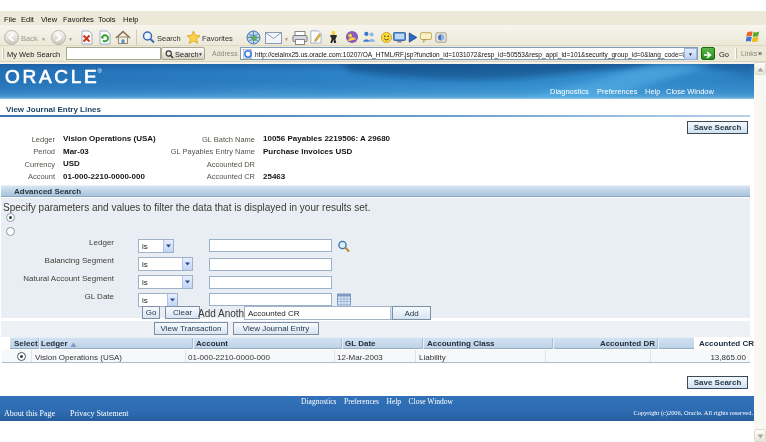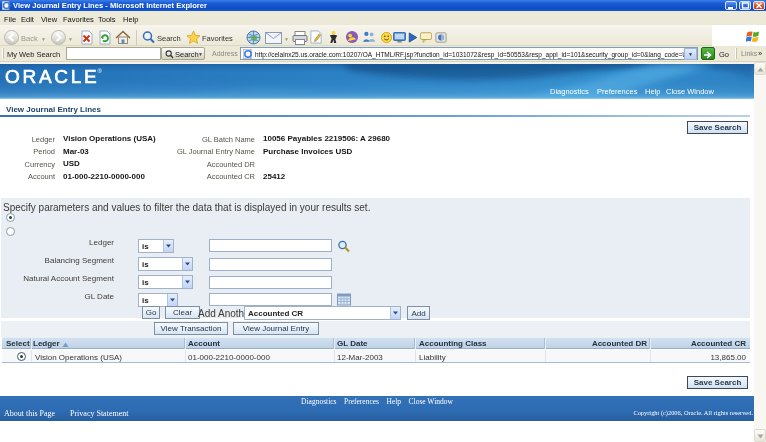--- a/index.html
+++ b/index.html
@@ -9,21 +9,21 @@
 #titlebar{left:0;top:0;width:766px;height:11px;background:linear-gradient(180deg,#3a7ce8 0%,#1b5cd6 30%,#0d4ec8 75%,#1456ce 100%);}
 #titletxt{left:13px;top:1px;font-size:7.6px;font-weight:bold;color:#fff;}
 .wbtn{top:1px;width:12px;height:9px;border:1px solid #d6e4fb;border-radius:2px;}
 #bmin,#bmax{background:linear-gradient(180deg,#5a94f0,#2a62d8 60%,#1e52c8);}
 #bclose{background:linear-gradient(180deg,#f0926a,#d84e20 60%,#c03c12);}
 .wbtn svg{display:block;}
 
 #menubar{left:0;top:11px;width:766px;height:14px;background:#ece9d8;font-size:7.5px;color:#111;}
 #menubar span{position:absolute;top:4px;}
 
-#toolbar{left:0;top:25px;width:712px;height:21px;background:linear-gradient(180deg,#f7f5ee,#ece9d8);border-bottom:1px solid #ddd8c4;}
+#toolbar{left:0;top:25px;width:766px;height:21px;background:linear-gradient(180deg,#f7f5ee,#ece9d8);border-bottom:1px solid #ddd8c4;}
 .ttxt{font-size:7.5px;color:#9a9888;position:absolute;top:9px;}
 .ttxtb{font-size:7.5px;color:#333;position:absolute;top:9px;}
 
 #addrbar{left:0;top:46px;width:766px;height:16px;background:#ece9d8;border-bottom:1px solid #d8d4be;font-size:7.5px;}
 .afield{position:absolute;background:#fff;border:1px solid #a8a890;height:13px;top:1px;}
 
 #scrollcol{left:754px;top:62px;width:12px;height:380px;background:#f8f7f2;}
 .sbtn{position:absolute;left:754px;width:12px;height:13px;background:linear-gradient(180deg,#fdfdfa,#e8e6da);border:1px solid #dedbcc;border-radius:2px;}
 .sbtn svg{display:block;margin:4px auto 0;}
 
@@ -38,65 +38,43 @@
 .lbl{position:absolute;font-size:7.5px;color:#56544b;text-align:right;}
 .val{position:absolute;font-size:8px;font-weight:bold;color:#151515;}
 
 #advbar{left:1px;top:185px;width:749px;height:12px;background:linear-gradient(180deg,#d8e5f2 0%,#c0d4e8 45%,#a9c4dd 100%);border-top:1px solid #e8f0f8;border-bottom:1px solid #8aa8c4;}
 #advbar b{position:absolute;left:13px;top:1px;font-size:8px;color:#2a3642;}
 #advbg{left:1px;top:198px;width:749px;height:120px;background:#e9eef4;}
 .ftxt{position:absolute;font-size:10px;color:#3c3a33;}
 .radio{position:absolute;width:9px;height:9px;border-radius:50%;background:#fff;border:1px solid #8a9aaa;}
 .radio.on::after{content:"";position:absolute;left:2px;top:2px;width:3px;height:3px;border-radius:50%;background:#1a4a2a;}
 .flbl{position:absolute;font-size:8px;color:#403e36;text-align:right;}
-.sel{position:absolute;background:#fff;border:1px solid #a2b2c6;height:14px;font-weight:bold;}
+.sel{position:absolute;background:#fff;border:1px solid #a2b2c6;height:14px;}
 .sel .ar{position:absolute;right:0;top:0;bottom:0;width:10px;background:linear-gradient(180deg,#e6eefd,#c2d4f6);border-left:1px solid #b0c2e8;}
 .sel .ar svg{display:block;margin:4px auto 0;}
 .sel span{position:absolute;left:3px;top:2px;font-size:8px;color:#222;}
 .inp{position:absolute;background:#fff;border:1px solid #9cb0c9;height:13px;}
 
 #selrow{left:1px;top:321px;width:749px;height:16px;background:#edf1f6;}
-#tblhead{left:2px;top:337px;width:748px;height:12px;background:linear-gradient(180deg,#d3e1f0,#bed2e7);border-top:1px solid #e6eef6;border-bottom:1px solid #96aec8;}
+#tblhead{left:10px;top:337px;width:684px;height:12px;background:linear-gradient(180deg,#d3e1f0,#bed2e7);border-top:1px solid #e6eef6;border-bottom:1px solid #96aec8;}
 .th{position:absolute;top:0.5px;font-size:8px;font-weight:bold;color:#22303e;}
 .thsep{position:absolute;top:0;width:1px;height:11px;background:#e8eff7;box-shadow:-1px 0 0 #a9bed4;}
 #tblrow{left:2px;top:350px;width:748px;height:13px;background:#f7f8fa;border-bottom:1px solid #a9bccf;}
 .td{position:absolute;top:3px;font-size:8px;color:#333;}
 .tdsep{position:absolute;top:0;width:1px;height:12px;background:#dde4ec;}
 
 #footbar{left:0;top:396px;width:754px;height:25px;background:linear-gradient(180deg,#3272b8 0%,#2d6bb2 60%,#275f9f 100%);font-family:Liberation Serif, serif;}
 #footlinks{position:absolute;left:0;top:0.5px;width:100%;text-align:center;font-size:7.5px;color:#fff;}
 #footl2{position:absolute;left:0;top:12.5px;font-size:8px;color:#fff;}
 #footl2 span{white-space:nowrap;}
 #footcp{position:absolute;right:1px;top:12.5px;font-size:6.4px;color:#fff;}
 </style></head>
 <body>
 <div id="page">
 
-<div class="abs" id="titlebar">
-  <svg class="abs" style="left:2px;top:1px" width="9" height="9" viewBox="0 0 9 9">
-        <rect x="0" y="0" width="7" height="9" fill="#f8f8f2" stroke="#888"></rect>
-        <circle cx="4.5" cy="4.5" r="3" fill="none" stroke="#3a7ce8" stroke-width="1.6"></circle>
-      </svg>
-  <span class="abs" id="titletxt">View Journal Entry Lines - Microsoft Internet Explorer</span>
-  <div class="abs wbtn" id="bmin" style="left:725px">
-        <svg width="10" height="7" viewBox="0 0 10 7">
-          <rect x="2" y="5" width="5" height="2" fill="#fff"></rect>
-        </svg>
-      </div>
-  <div class="abs wbtn" id="bmax" style="left:739px">
-        <svg width="10" height="7" viewBox="0 0 10 7">
-          <rect x="2.5" y="1" width="6" height="5" fill="none" stroke="#fff" stroke-width="1.4"></rect>
-        </svg>
-      </div>
-  <div class="abs wbtn" id="bclose" style="left:753px">
-        <svg width="10" height="7" viewBox="0 0 10 7">
-          <path d="M2.5 1 L7.5 6 M7.5 1 L2.5 6" stroke="#fff" stroke-width="1.6"></path>
-        </svg>
-      </div>
-</div>
 
 <div class="abs" id="menubar">
   <span style="left:4px">File</span>
       <span style="left:21px">Edit</span>
       <span style="left:41px">View</span>
       <span style="left:63px">Favorites</span>
       <span style="left:98px">Tools</span>
       <span style="left:123px">Help</span>
 </div>
 
@@ -293,26 +271,29 @@
 <span class="lbl" style="left:0px;top:134.5px;width:55px">Ledger</span>
 <span class="val" style="left:63px;top:134px">Vision Operations (USA)</span>
 <span class="lbl" style="left:0px;top:147px;width:55px">Period</span>
 <span class="val" style="left:63px;top:146.5px">Mar-03</span>
 <span class="lbl" style="left:0px;top:159.5px;width:55px">Currency</span>
 <span class="val" style="left:63px;top:159px">USD</span>
 <span class="lbl" style="left:0px;top:172px;width:55px">Account</span>
 <span class="val" style="left:63px;top:171.5px">01-000-2210-0000-000</span>
 <span class="lbl" style="left:155px;top:134.5px;width:100px">GL Batch Name</span>
 <span class="val" style="left:263px;top:134px">10056 Payables 2219506: A 29680</span>
-<span class="lbl" style="left:120px;top:147px;width:135px">GL Journal Entry Name</span>
+<span class="lbl" style="left:120px;top:147px;width:135px">GL Payables Entry Name</span>
 <span class="val" style="left:263px;top:146.5px">Purchase Invoices USD</span>
 <span class="lbl" style="left:155px;top:159.5px;width:100px">Accounted DR</span>
 <span class="lbl" style="left:155px;top:172px;width:100px">Accounted CR</span>
-<span class="val" style="left:263px;top:171.5px">25412</span>
-
+<span class="val" style="left:263px;top:171.5px">25463</span>
+
+<div class="abs" id="advbar">
+      <b>Advanced Search</b>
+    </div>
 <div class="abs" id="advbg"></div>
 <span class="ftxt" style="left:3px;top:202px">Specify parameters and values to filter the data that is displayed in your results set.</span>
 <div class="radio on" style="left:6px;top:213px"></div>
 <div class="radio" style="left:6px;top:226.5px"></div>
 
 <span class="flbl" style="left:0px;top:237.5px;width:114px">Ledger</span>
 <div class="sel" style="left:138px;top:238.5px;width:36px">
       <span>is</span>
       <div class="ar">
         <svg width="5" height="4" viewBox="0 0 5 4">
@@ -368,21 +349,21 @@
 <div class="obtn2" style="left:165px;top:306px;width:35px;height:13px;line-height:12px">Clear</div>
 <span class="ftxt" style="left:198px;top:307.5px">Add Another</span>
 <div class="sel" style="left:244px;top:305.5px;width:157px">
       <span>Accounted CR</span>
       <div class="ar">
         <svg width="5" height="4" viewBox="0 0 5 4">
           <path d="M0 0.5 L2.5 3.5 L5 0.5 Z" fill="#2a4a8c"></path>
         </svg>
       </div>
     </div>
-<div class="obtn2" style="left:407px;top:305.5px;width:23px;height:14px;line-height:13px">Add</div>
+<div class="obtn2" style="left:392px;top:305.5px;width:39px;height:14px;line-height:13px">Add</div>
 
 <div class="abs" id="selrow"></div>
 <div class="obtn2" style="left:154px;top:322px;width:74px;height:13px;line-height:12px">View Transaction</div>
 <div class="obtn2" style="left:233px;top:322px;width:86px;height:13px;line-height:12px">View Journal Entry</div>
 
 <div class="abs" id="tblhead">
   <span class="th" style="left:4px">Select</span>
   <div class="thsep" style="left:29px"></div>
   <span class="th" style="left:31px">Ledger</span>
   <svg class="abs" style="left:60px;top:4px" width="7" height="6" viewBox="0 0 7 6">

